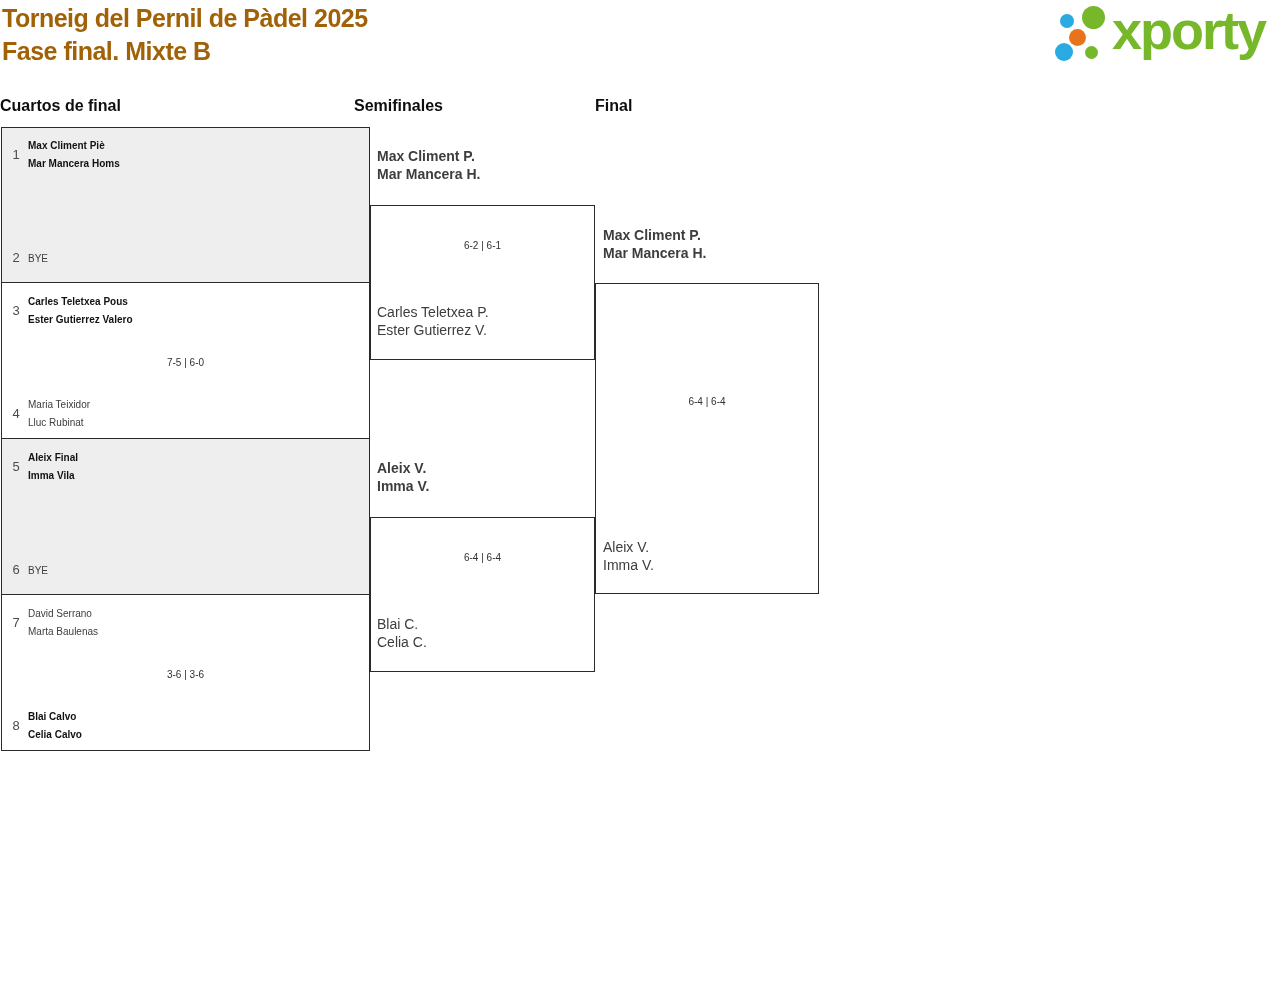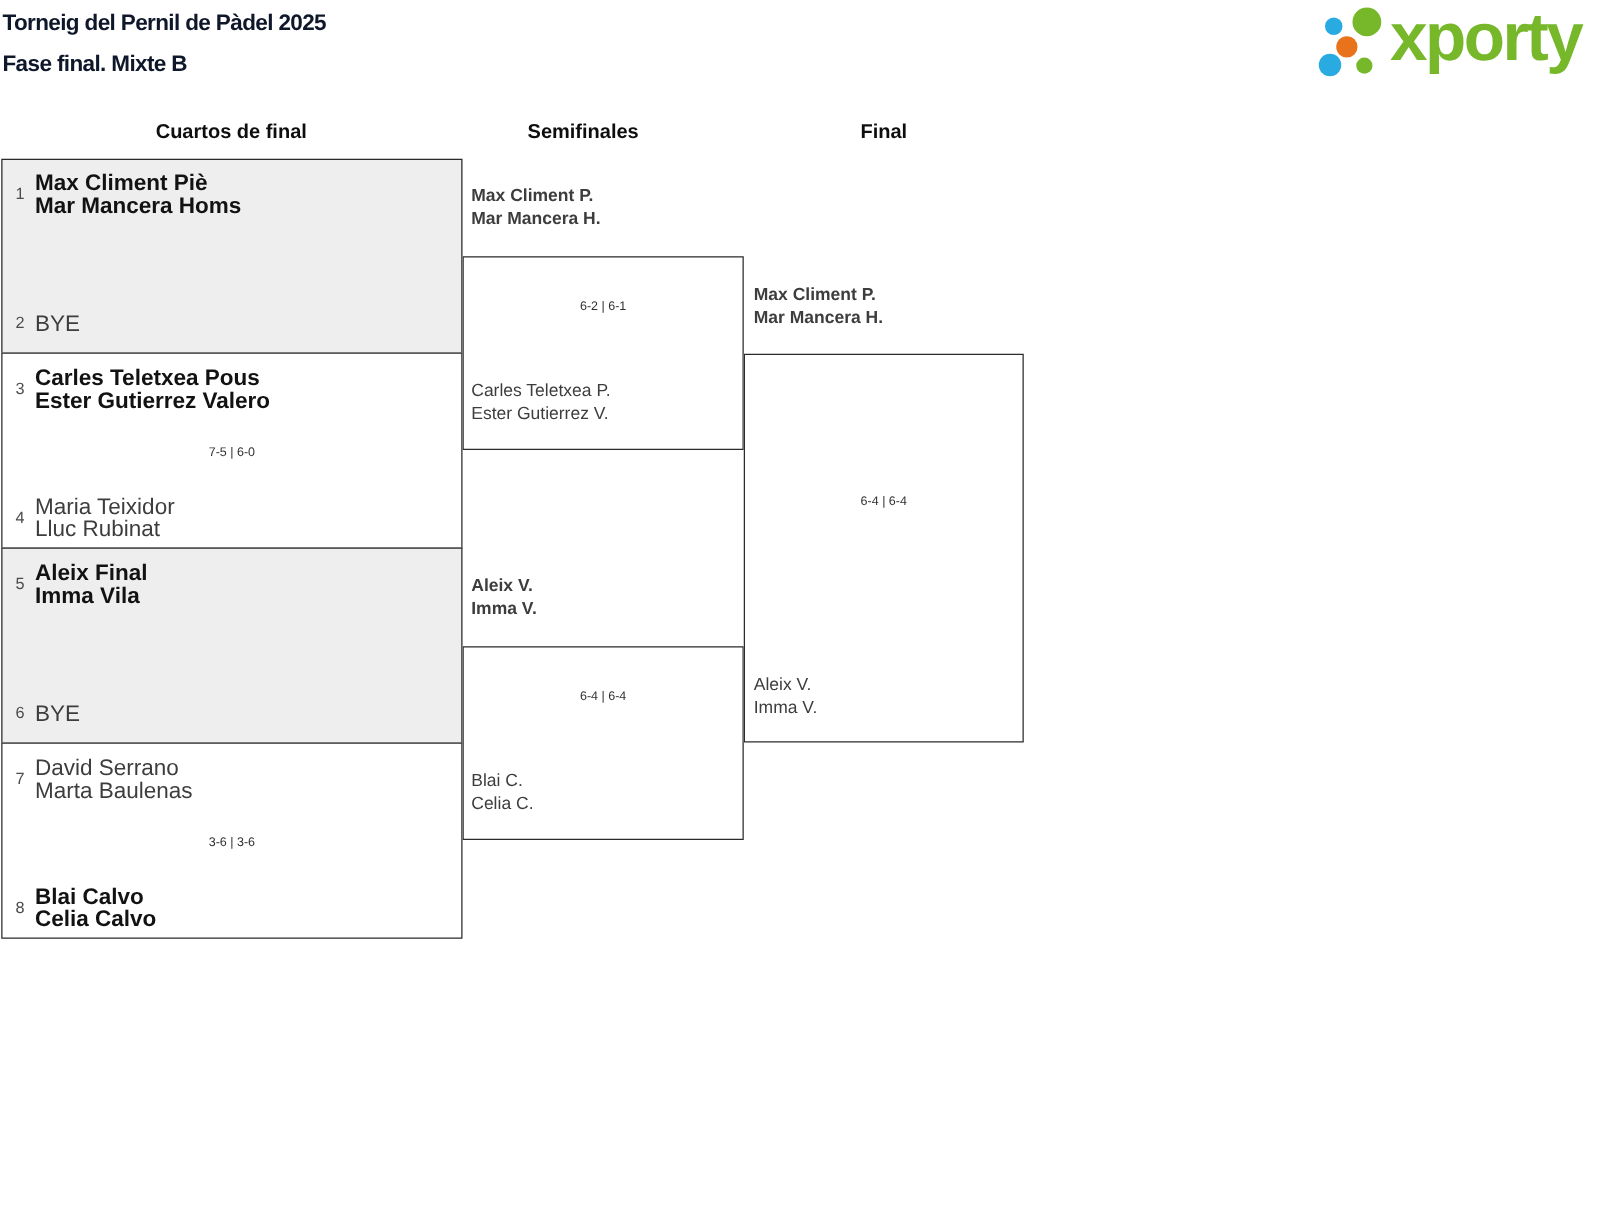--- a/index.html
+++ b/index.html
@@ -4,48 +4,48 @@
 <style>
   html,body{margin:0;padding:0;background:#ffffff;}
   body{
     width:1280px;height:982px;position:relative;overflow:hidden;
     font-family:"Liberation Sans","DejaVu Sans",sans-serif;
     color:#111;
   }
   .abs{position:absolute;}
   
   .title-block{left:2px;top:2px;}
-  .title-line{font-size:18px;line-height:33px;font-weight:700;letter-spacing:-0.5px;color:#0f172a;white-space:nowrap;}
+  .title-line{font-size:25px;line-height:33px;font-weight:700;letter-spacing:-0.5px;color:#a16207;white-space:nowrap;}
   .logo{left:1050px;top:0;width:230px;height:75px;}
   .dot{position:absolute;border-radius:50%;}
   .dot-blue-top{left:10px;top:14px;width:14px;height:14px;background:#29abe2;}
   .dot-green-large{left:32px;top:6px;width:23px;height:23px;background:#76b82a;}
   .dot-orange{left:19px;top:29px;width:17px;height:17px;background:#e8731a;}
   .dot-blue-bottom{left:5px;top:43px;width:18px;height:18px;background:#29abe2;}
   .dot-green-small{left:35px;top:46px;width:13px;height:13px;background:#76b82a;}
   .logo-word{position:absolute;left:62px;top:-6px;font-size:54px;line-height:72px;font-weight:800;letter-spacing:-2px;color:#76b82a;}
   
-  .round-header{top:97px;font-size:16px;font-weight:700;color:#0e0e0e;text-align:center;}
+  .round-header{top:97px;font-size:16px;font-weight:700;color:#0e0e0e;}
   .rh-qf{left:0;width:370px;}
   .rh-sf{left:354px;width:225px;}
   .rh-f{left:595px;width:224px;}
   
   .box{position:absolute;border:1px solid #2a2a2a;box-sizing:border-box;background:#ffffff;}
   .shaded{background:#eeeeee;}
   .qf{left:1px;width:369px;}
   #qf1{top:127px;height:156px;}
   #qf2{top:282px;height:157px;}
   #qf3{top:438px;height:157px;}
   #qf4{top:594px;height:157px;}
   #sf1{left:370px;top:205px;width:225px;height:155px;}
   #sf2{left:370px;top:517px;width:225px;height:155px;}
   #final{left:595px;top:283px;width:224px;height:311px;}
   
   .seed{position:absolute;left:6px;width:16px;text-align:center;font-size:13px;line-height:16px;color:#4c4c4c;}
-  .team{position:absolute;left:26px;font-size:18px;line-height:18px;color:#3d3d3d;white-space:nowrap;}
+  .team{position:absolute;left:26px;font-size:10px;line-height:18px;color:#3d3d3d;white-space:nowrap;}
   .winner{font-weight:700;color:#121212;}
   .score{position:absolute;font-size:10px;line-height:18px;color:#303030;text-align:center;white-space:nowrap;}
   .qf-score{left:0;width:100%;top:71px;}
   .pair{position:absolute;font-size:14px;line-height:18px;white-space:nowrap;color:#3d3d3d;}
 </style>
 </head>
 <body>
 
 <div class="abs title-block">
   <div class="title-line">Torneig del Pernil de Pàdel 2025</div>

